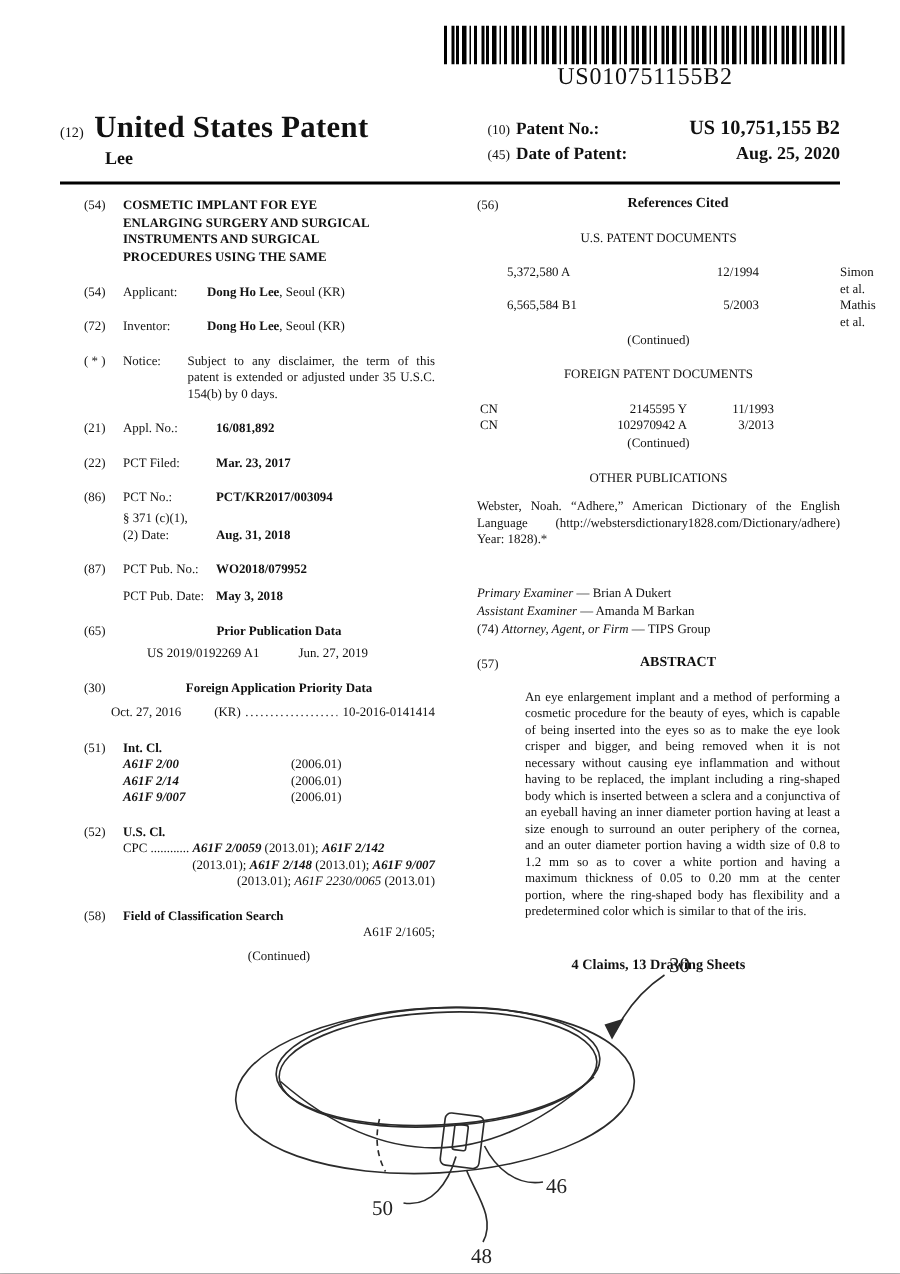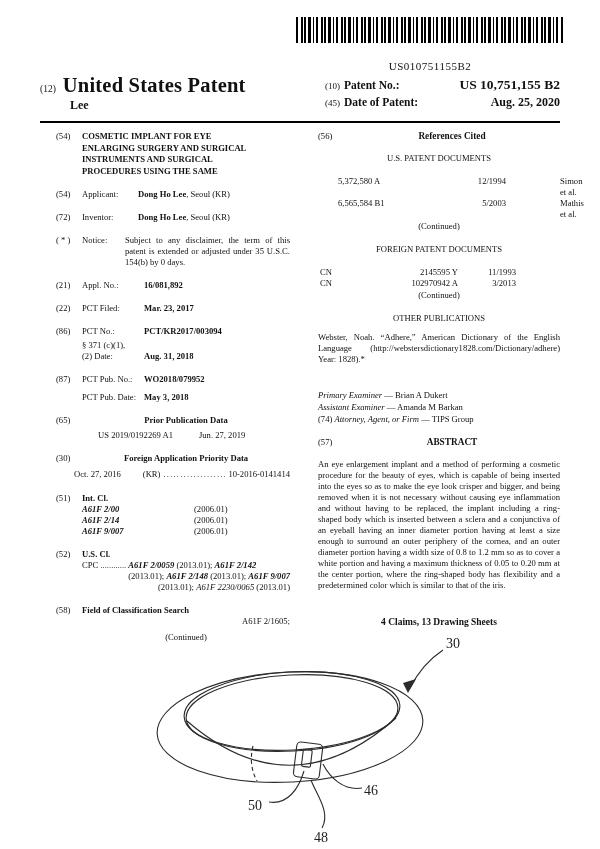--- a/index.html
+++ b/index.html
@@ -12,21 +12,21 @@
   }
   .b { font-weight:bold; }
   .i { font-style:italic; }
   .bi { font-weight:bold; font-style:italic; }
 
   
   .barcode-wrap { position:absolute; left:296px; top:17px; width:268px; text-align:center; }
   .barcode-bars { width:268px; height:26px; overflow:hidden; white-space:nowrap; font-size:0; line-height:0; }
   .bb { display:inline-block; height:26px; background:#000; }
   .bs { display:inline-block; height:26px; }
-  .barcode-text { font-size:11px; letter-spacing:.5px; margin-top:17px; }
+  .barcode-text { font-size:16px; letter-spacing:.5px; margin-top:0px; }
 
   
   .header { position:absolute; left:40px; top:74px; width:520px; display:flex; justify-content:space-between; }
   .h-line1 { display:flex; align-items:baseline; gap:7px; }
   .h-tag { font-size:9.5px; }
   .h-title { font-size:20.5px; font-weight:bold; letter-spacing:.2px;text-align:center; }
   .h-inventor { font-size:12px; font-weight:bold; margin-left:30px; margin-top:1px; }
   .header-right { width:235px; padding-top:3px; }
   .hr-row { display:flex; align-items:baseline; font-weight:bold; margin-bottom:2px; }
   .hr-tag { font-size:9px; font-weight:normal; margin-right:4px; }
@@ -66,21 +66,21 @@
   
   .rhead { text-align:center; margin-bottom:12px; }
   .usrow { display:grid; grid-template-columns:78px 48px 1fr; padding-left:20px;gap:42px; }
   .usrow .date { text-align:right; }
   .usrow .name { padding-left:12px; }
   .frow { display:grid; grid-template-columns:36px 102px 58px; padding-left:2px; }
   .frow .num, .frow .date { text-align:right; }
   .continued { text-align:center; margin:1px 0 12px 0; }
   .otherpub { text-align:justify; margin-bottom:24px; }
   .exline { line-height:12px; }
-  .abstract-par { text-align:justify; margin-top:11px; }
+  .abstract-par { text-align:justify; margin-top:11px;margin-left:32px; }
   .claims { text-align:center; font-weight:bold; font-size:9.5px; margin-top:26px; }
 
   
   .figure { position:absolute; left:0; top:628px; width:600px; height:221px; }
   .figure text { font-family:"Liberation Serif", serif; font-size:14px; fill:#222; }
 </style>
 </head>
 <body>
 
 <div class="page">

